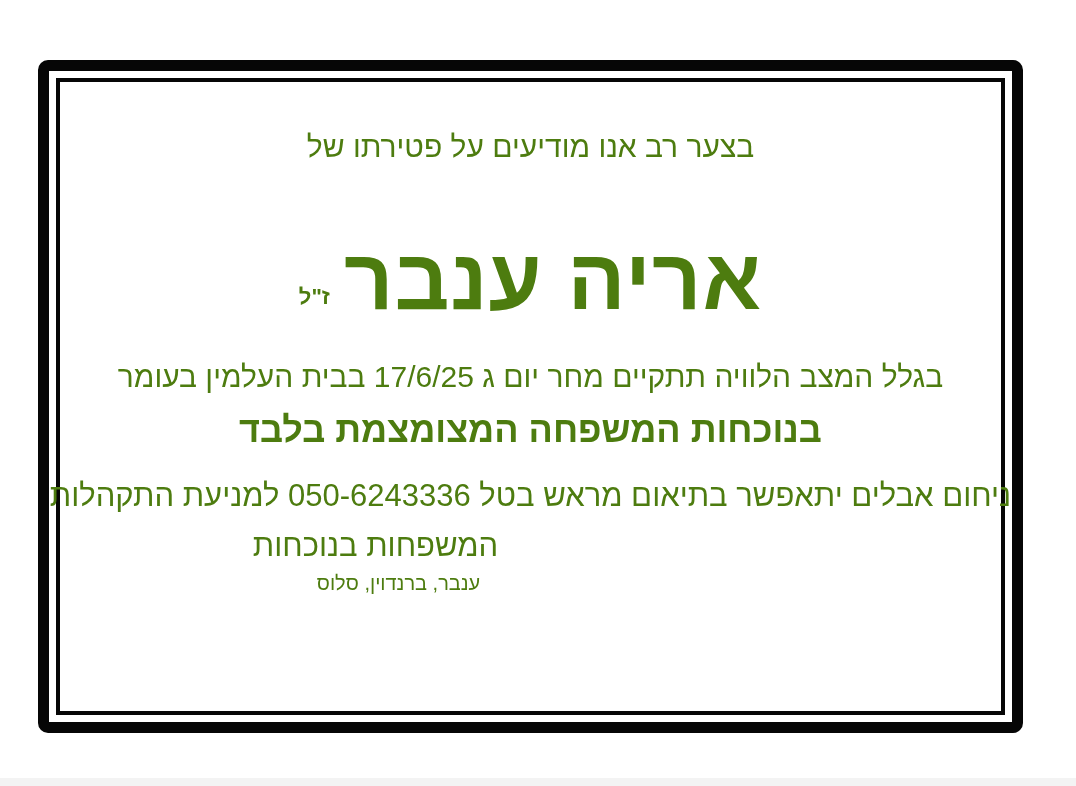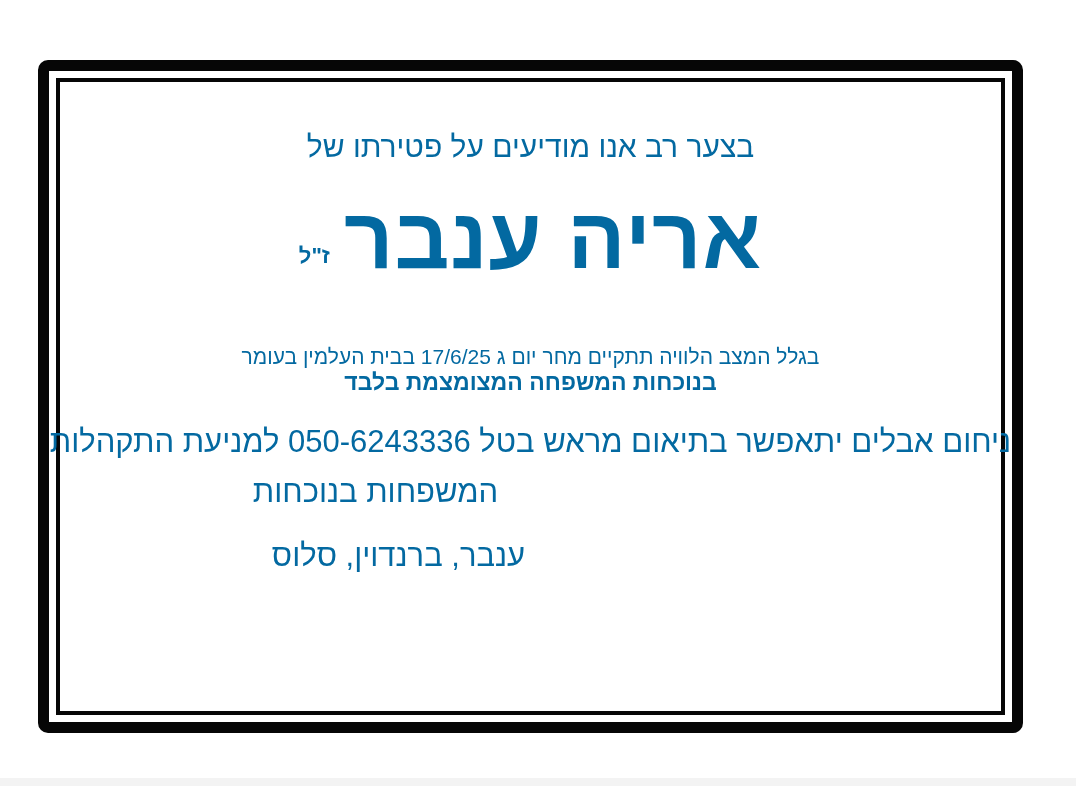--- a/index.html
+++ b/index.html
@@ -40,21 +40,21 @@
     bottom: 7px;
     border: 4px solid #060606;
   }
   .content {
     position: absolute;
     left: 0;
     top: 0;
     right: 0;
     bottom: 0;
     direction: rtl;
-    color: #0369a1;
+    color: #4d7c0f;
     display: flex;
     flex-direction: column;
     align-items: center;
     padding-top: 48px;
     box-sizing: border-box;
     white-space: nowrap;
   }
   .line {
     font-size: 30px;
     line-height: 1.16;
@@ -64,33 +64,34 @@
     margin-top: 30px;
     display: flex;
     flex-direction: row;
     align-items: flex-end;
   }
   .deceased-name {
     font-size: 86px;
     font-weight: 700;
     line-height: 1.0;
     letter-spacing: 1px;
+    margin-top: 41px;
   }
   .zal {
     font-size: 22px;
     font-weight: 700;
     margin-right: 14px;  
     margin-bottom: 14px;
     line-height: 1;
   }
-  .line-funeral { margin-top: 64px; font-size: 21px; }
-  .line-family-only { font-size: 23px; font-weight: 700; text-align: center; }
+  .line-funeral { margin-top: 38px; font-size: 30px; }
+  .line-family-only { margin-top: 14px; font-size: 36px; font-weight: 700; text-align: center; }
   .line-shiva { margin-top: 28px; font-size: 31px; }
   .line-mourning { margin-top: 14px; font-size: 31px; transform: translateX(-155px); }
-  .line-names { margin-top: 28px; font-size: 31px; transform: translateX(-132px); }
+  .line-names { margin-top: 8px; font-size: 20px; transform: translateX(-132px); }
 </style>
 </head>
 <body>
 
 <div class="frame-outer">
   <div class="frame-inner">
     <div class="content">
 
       <div class="line line-intro1">בצער רב אנו מודיעים על פטירתו של</div>
 

